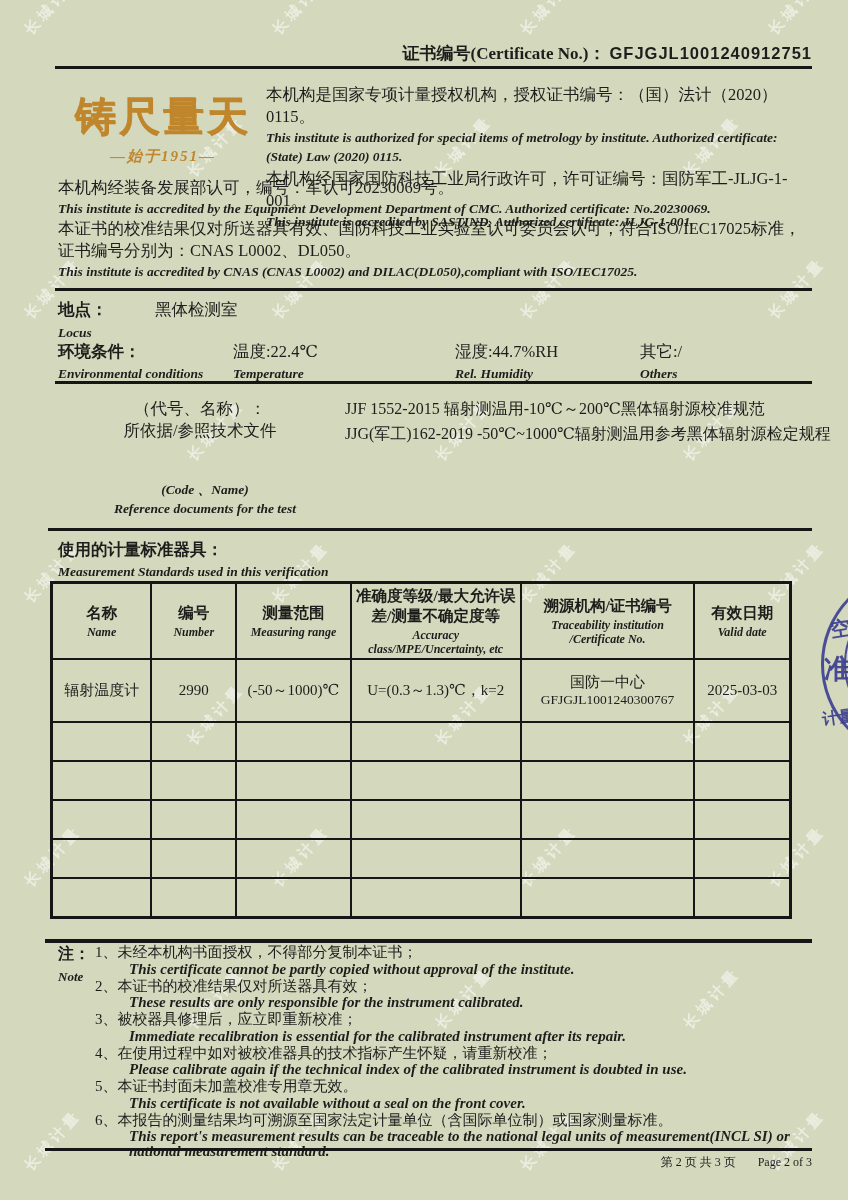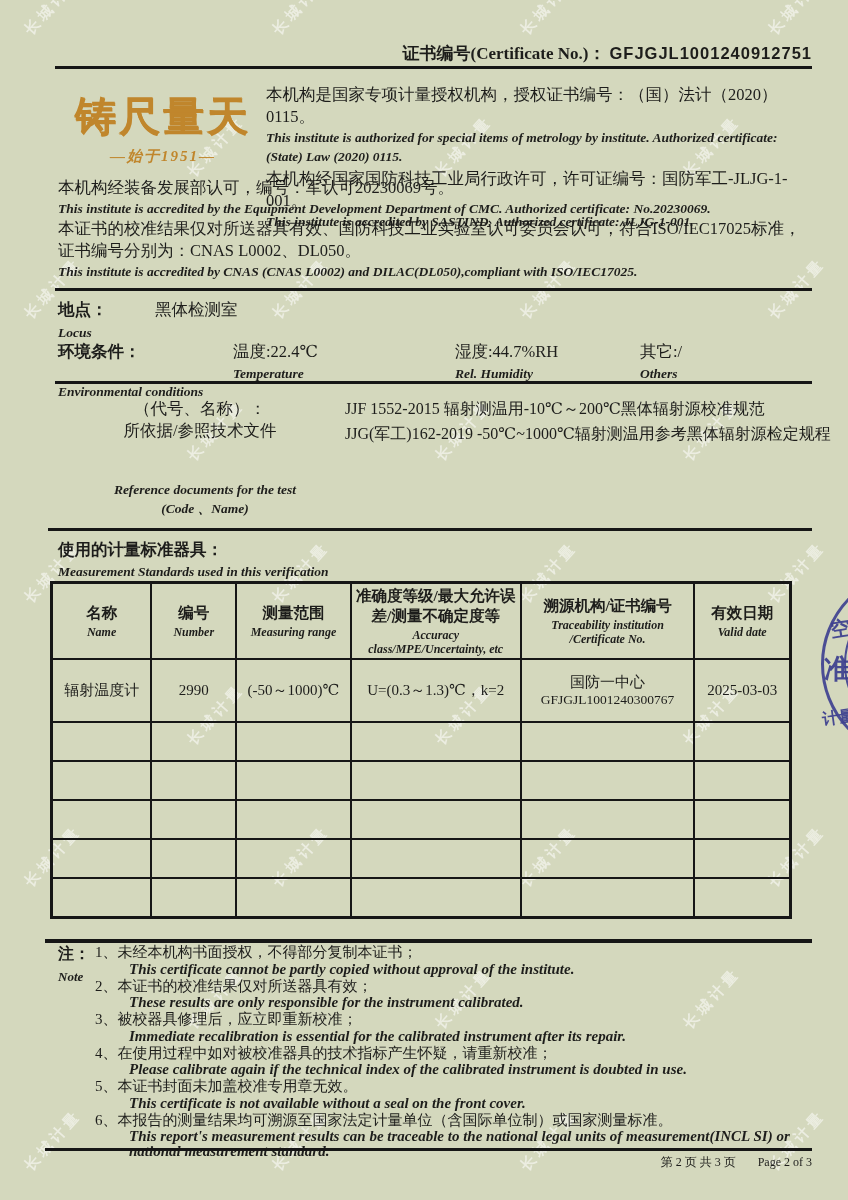--- a/index.html
+++ b/index.html
@@ -147,36 +147,36 @@
 
     <span class="abs cn" style="left:58px; top:299px; font-weight:bold;">地点：</span>
     <span class="abs cn" style="left:155px; top:299px;">黑体检测室</span>
     <span class="abs en" style="left:58px; top:323px;">Locus</span>
 
     <span class="abs cn" style="left:58px; top:341px; font-weight:bold;">环境条件：</span>
     <span class="abs cn" style="left:233px; top:341px;">温度:22.4℃</span>
     <span class="abs cn" style="left:455px; top:341px;">湿度:44.7%RH</span>
     <span class="abs cn" style="left:640px; top:341px;">其它:/</span>
 
-    <span class="abs en" style="left:58px; top:364px;margin-top:18px;">Environmental conditions</span>
+    <span class="abs en" style="left:58px; top:364px;">Environmental conditions</span>
     <span class="abs en" style="left:233px; top:364px;">Temperature</span>
     <span class="abs en" style="left:455px; top:364px;">Rel. Humidity</span>
     <span class="abs en" style="left:640px; top:364px;">Others</span>
 
     <div class="rule" style="top:381px; left:55px; width:757px; height:2.5px;"></div>
 
     <div class="abs ref-label" style="left:95px; top:398px; width:210px;">
       <div class="cn">（代号、名称）：</div>
       <div class="cn">所依据/参照技术文件</div>
     </div>
     <span class="abs cn" style="left:345px; top:398px; font-size:16px;">JJF 1552-2015 辐射测温用-10℃～200℃黑体辐射源校准规范</span>
     <span class="abs cn" style="left:345px; top:423px; font-size:16px;">JJG(军工)162-2019 -50℃~1000℃辐射测温用参考黑体辐射源检定规程</span>
     <div class="abs ref-label" style="left:95px; top:480px; width:220px;">
+      <div class="en">(Code 、Name)</div>
       <div class="en">Reference documents for the test</div>
-      <div class="en">(Code 、Name)</div>
     </div>
 
     <div class="rule" style="top:528px; left:48px; width:764px; height:3px;"></div>
 
     <span class="abs cn" style="left:58px; top:539px; font-weight:bold;">使用的计量标准器具：</span>
     <span class="abs en" style="left:58px; top:562px;">Measurement Standards used in this verification</span>
 
     <table class="std-table">
       <colgroup>
         <col style="width:13.5%">

